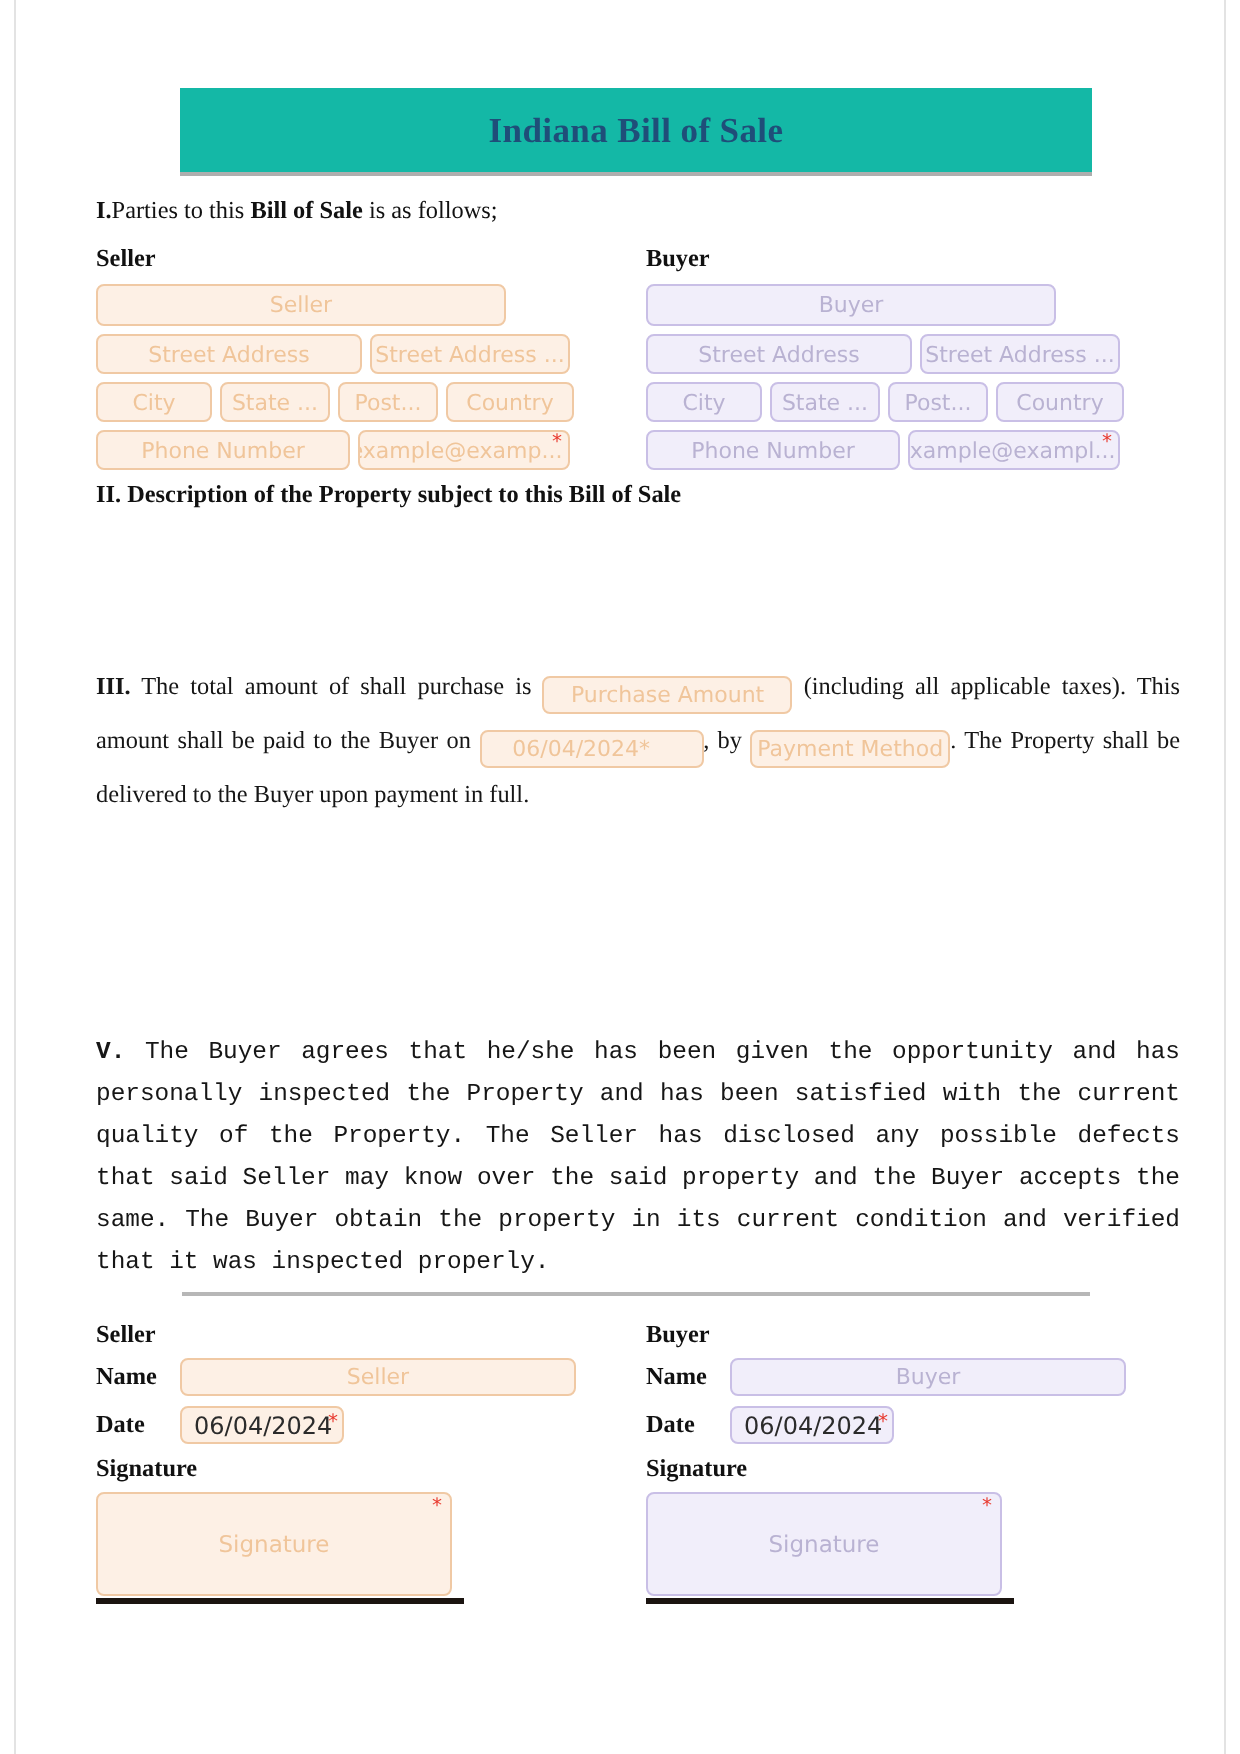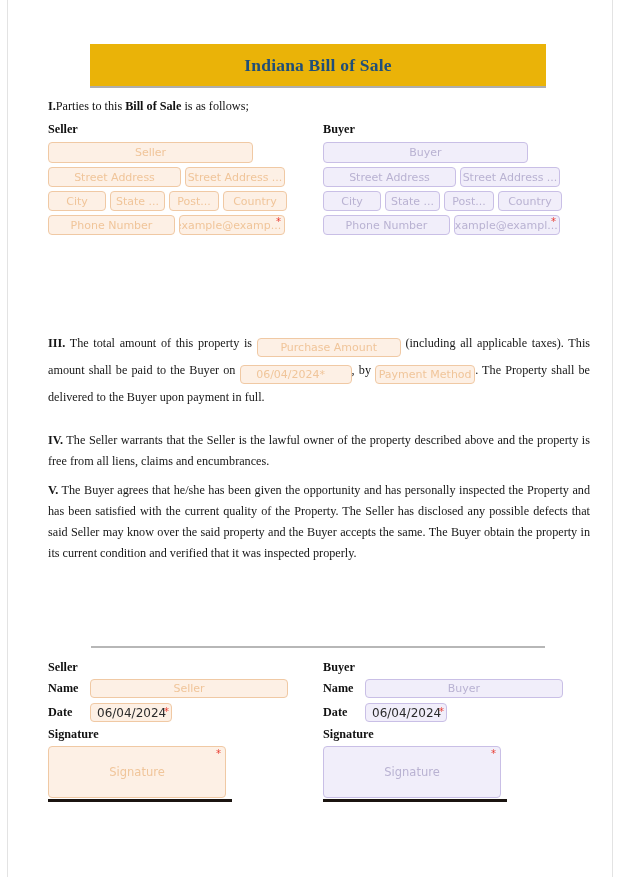--- a/index.html
+++ b/index.html
@@ -16,21 +16,21 @@
     left:8px; top:0; width:604px; height:877px;
     background:#ffffff;
     box-shadow:-1px 0 0 #e3e3e3, 1px 0 0 #e3e3e3;
     box-sizing:border-box;
   }
 
   
   .title-band{
     position:absolute;
     left:82px; top:44px; width:456px; height:44px;
-    background:#eab308;
+    background:#14b8a6;
     border-bottom:2px solid #aeaeae;
     box-sizing:border-box;
     display:flex; align-items:center; justify-content:center;
   }
   .title-band .title{
     font-family:"Liberation Serif", serif;
     font-weight:bold;
     font-size:17.5px;
     color:#1f4e79;
     letter-spacing:.2px;
@@ -225,33 +225,33 @@
       <span class="fld b-fld" style="width:58px;">City</span><span class="fld b-fld" style="width:55px;">State ...</span><span class="fld b-fld" style="width:50px;">Post...</span><span class="fld b-fld" style="width:64px;">Country</span>
     </div>
     <div class="rowline">
       <span class="fld b-fld" style="width:127px;">Phone Number</span><span class="fld b-fld" style="width:106px;padding-right:8px;">
           <span>example@exampl...</span>
           <span class="star">*</span>
         </span>
     </div>
   </div>
 
+  <div style="position:absolute;left:40px;top:238px;width:540px;">
+    <span class="sec-head">II. Description of the Property subject to this Bill of Sale</span>
+  </div>
 
   <div style="position:absolute;left:40px;top:330px;width:542px;">
-    <p class="para" style="line-height:27px;"><span class="bold">III.</span><span> The total amount of this property is </span><span class="inl s-fld" style="width:144px;">Purchase Amount</span><span> (including all applicable taxes). This amount shall be paid to the Buyer on </span><span class="inl s-fld filled" style="width:112px;padding-right:10px;">
+    <p class="para" style="line-height:27px;"><span class="bold">III.</span><span> The total amount of shall purchase is </span><span class="inl s-fld" style="width:125px;">Purchase Amount</span><span> (including all applicable taxes). This amount shall be paid to the Buyer on </span><span class="inl s-fld filled" style="width:112px;padding-right:10px;">
           <span>06/04/2024</span>
           <span class="star">*</span>
         </span><span>, by </span><span class="inl s-fld" style="width:100px;">Payment Method</span><span>. The Property shall be delivered to the Buyer upon payment in full.</span></p>
   </div>
 
-  <div style="position:absolute;left:40px;top:430px;width:542px;">
-    <p class="para"><span class="bold">IV.</span><span> The Seller warrants that the Seller is the lawful owner of the property described above and  the property is free from all liens, claims and encumbrances.</span></p>
-  </div>
-
-  <div style="position:absolute;left:40px;top:480px;width:542px;">
+
+  <div style="position:absolute;left:40px;top:516px;width:542px;font-family:Liberation Mono, monospace;">
     <p class="para"><span class="bold">V.</span><span> The Buyer agrees that he/she has been given the opportunity and has personally inspected the Property and has been satisfied with the current quality of the Property. The Seller has disclosed any possible defects that said Seller may know over the said property and the Buyer accepts the same. The Buyer obtain the property in its current condition and verified that it was inspected properly.</span></p>
   </div>
 
 
   <div class="divider"></div>
 
   <div class="sig-col seller" style="top:660px;">
     <div class="sig-title">Seller</div>
     <div class="sig-row">
       <span class="lbl">Name</span>

